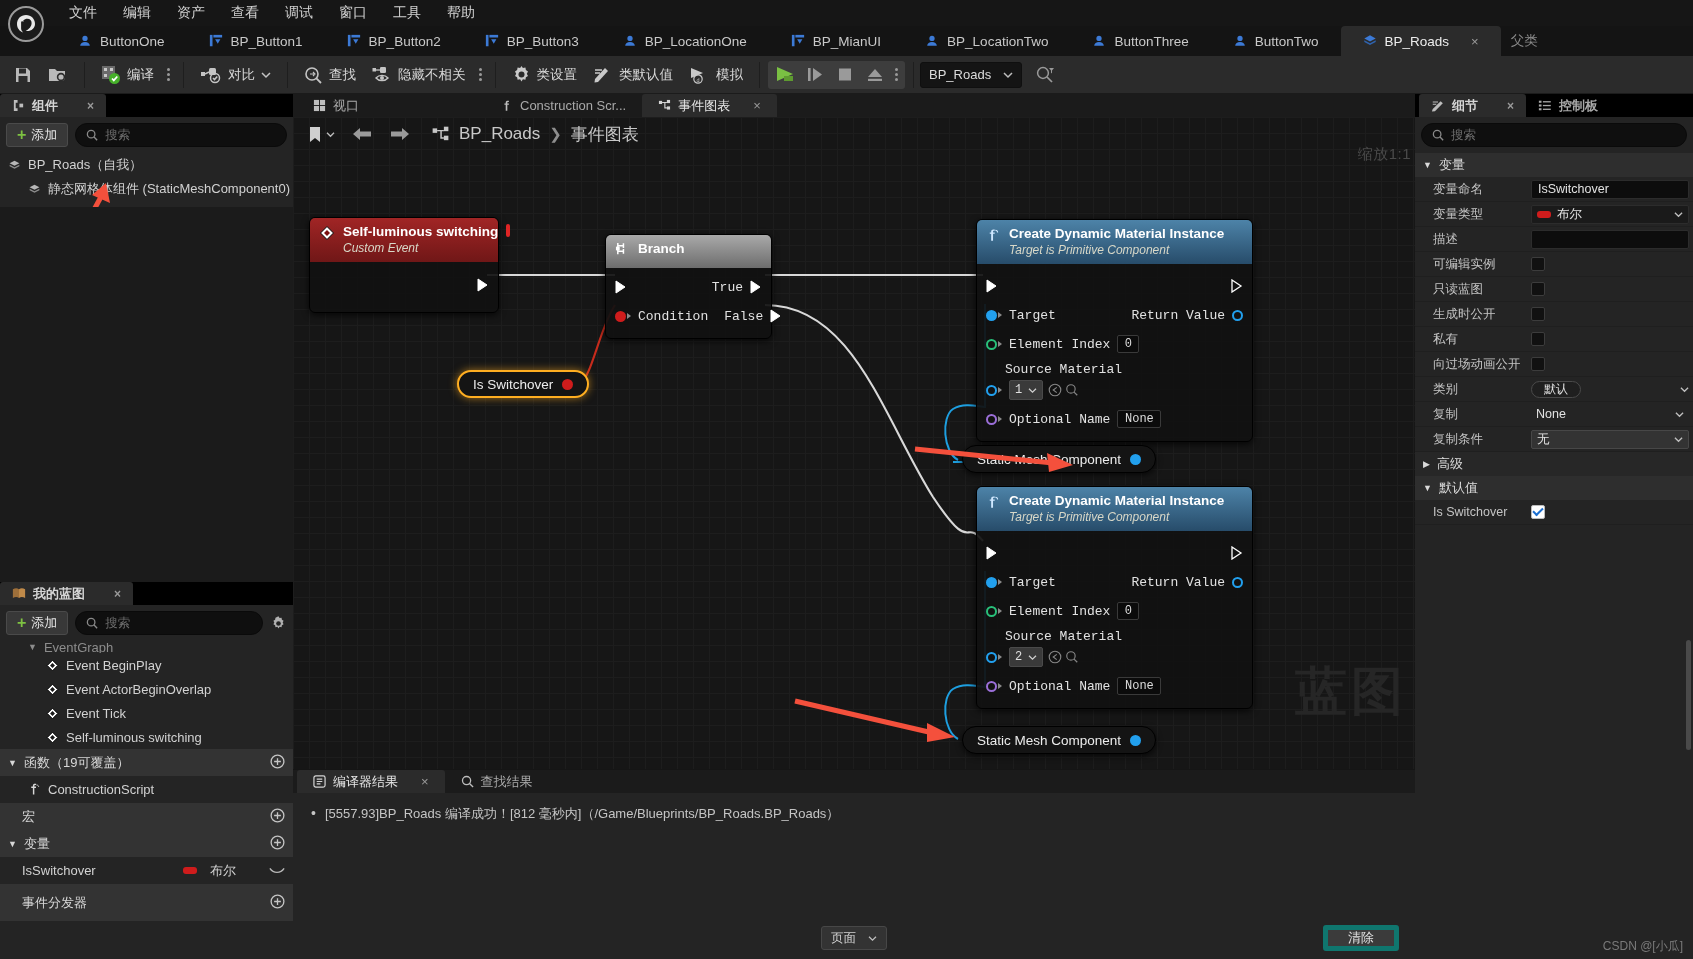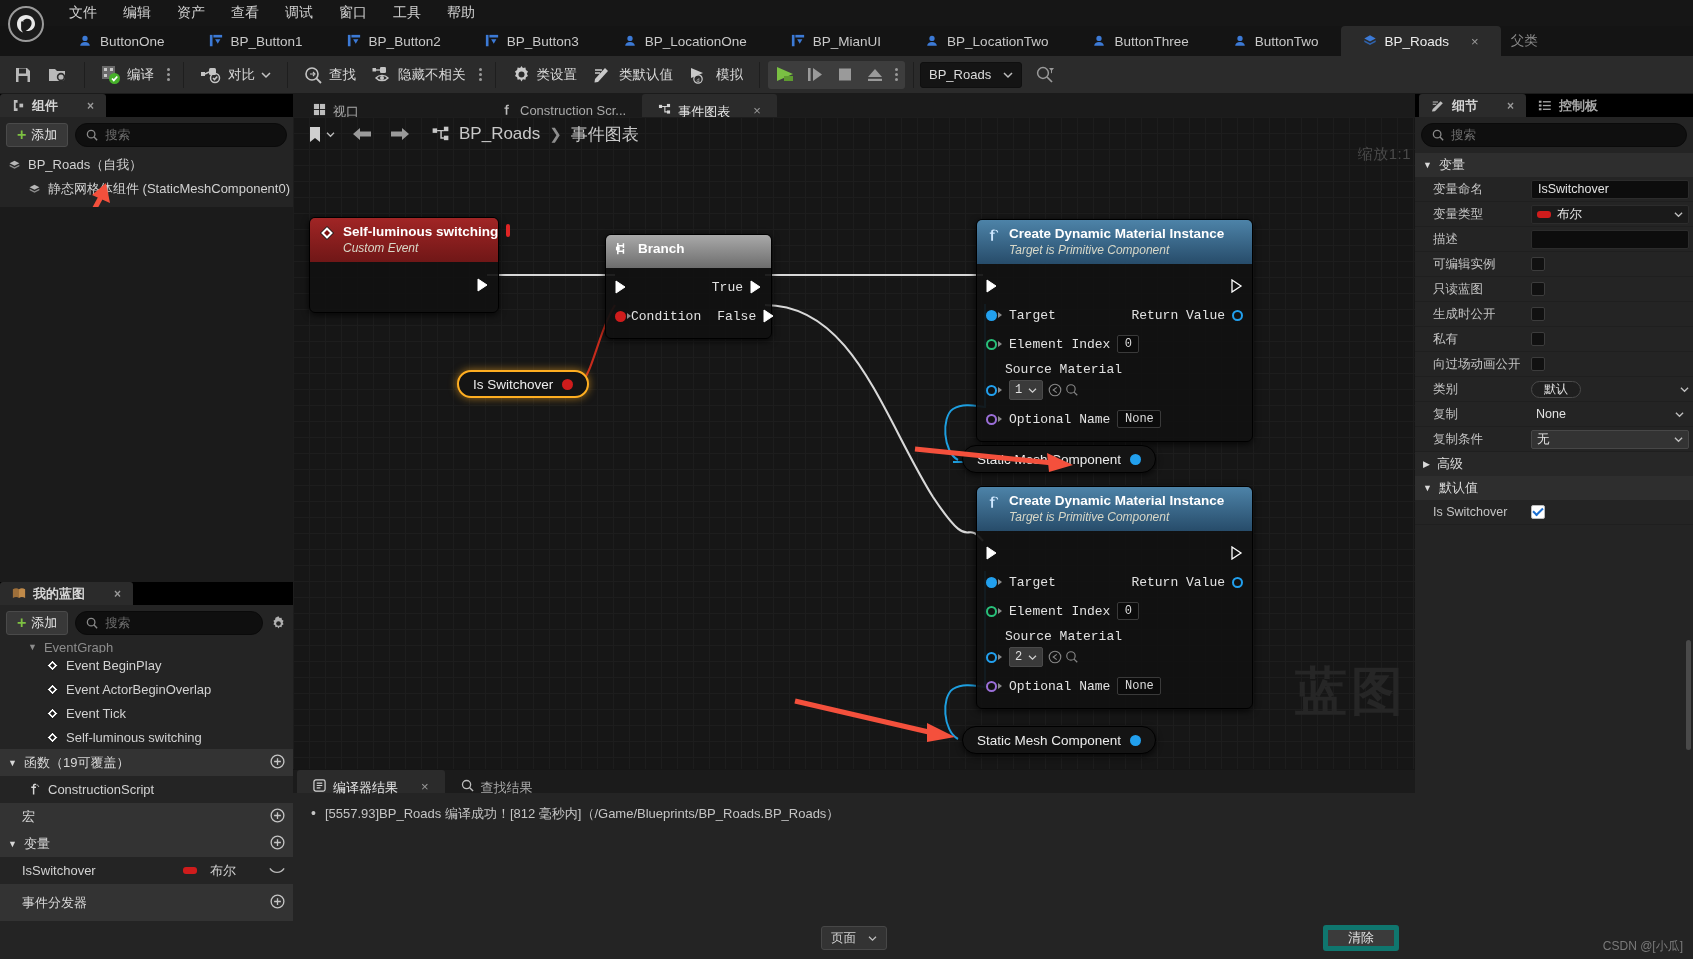--- a/index.html
+++ b/index.html
@@ -114,21 +114,21 @@
   .mybp { height: 377px; display: flex; flex-direction: column; background: #242424; }
   .mybp-list { flex: 1; overflow: hidden; }
 
   .diamond-ic { width: 13px; height: 13px; flex-shrink: 0; }
   .circ-plus { width: 15px; height: 15px; flex-shrink: 0; }
 
   
   .center { flex: 1; display: flex; flex-direction: column; min-width: 0; background: #1b1b1b; }
   .center-tabrow { height: 23px; background: #1b1b1b; display: flex; align-items: flex-end; padding-left: 4px; }
   .ctab {
-    display: flex; gap: 7px; height: 23px; padding: 9px 16px;
+    display: flex; align-items: center; gap: 7px; height: 23px; padding: 9px 16px;
     font-size: 13px; color: #a9a9a9; cursor: default; white-space: nowrap; margin-top: 38px;
   }
   .ctab.active { background: #2b2b2b; color: #e6e6e6; border-top-left-radius: 3px; border-top-right-radius: 3px; }
   .ctab .x { margin-left: 16px; color: #9a9a9a; }
 
   .graph-wrap { flex: 1; position: relative; min-height: 0; overflow: hidden; background: #161616; }
 
   .graph-toolbar {
     position: absolute; top: 0; left: 0; right: 0; height: 34px;
     display: flex; align-items: center; gap: 4px; padding: 0 8px;
@@ -779,21 +779,21 @@
                 </svg>
               <span class="spacer"></span>
               <span>True</span>
               <svg class="exec-pin" viewBox="0 0 12 14" style="margin-left:7px">
                   <path d="M1 1 L10 7 L1 13z" fill="#fff" stroke="#fff" stroke-width="1"></path>
                 </svg>
             </div>
             <div class="prow" style="margin-top:5px;">
               <span class="dot-pin red"></span>
               <span class="pin-arrow"></span>
-              <span style="">Condition</span>
+              <span style="margin-left:7px">Condition</span>
               <span class="spacer"></span>
               <span>False</span>
               <svg class="exec-pin" viewBox="0 0 12 14" style="margin-left:7px">
                   <path d="M1 1 L10 7 L1 13z" fill="#fff" stroke="#fff" stroke-width="1"></path>
                 </svg>
             </div>
           </div>
         </div>
 
         <div class="pill-node selected" style="left:164px; top:253px;">

